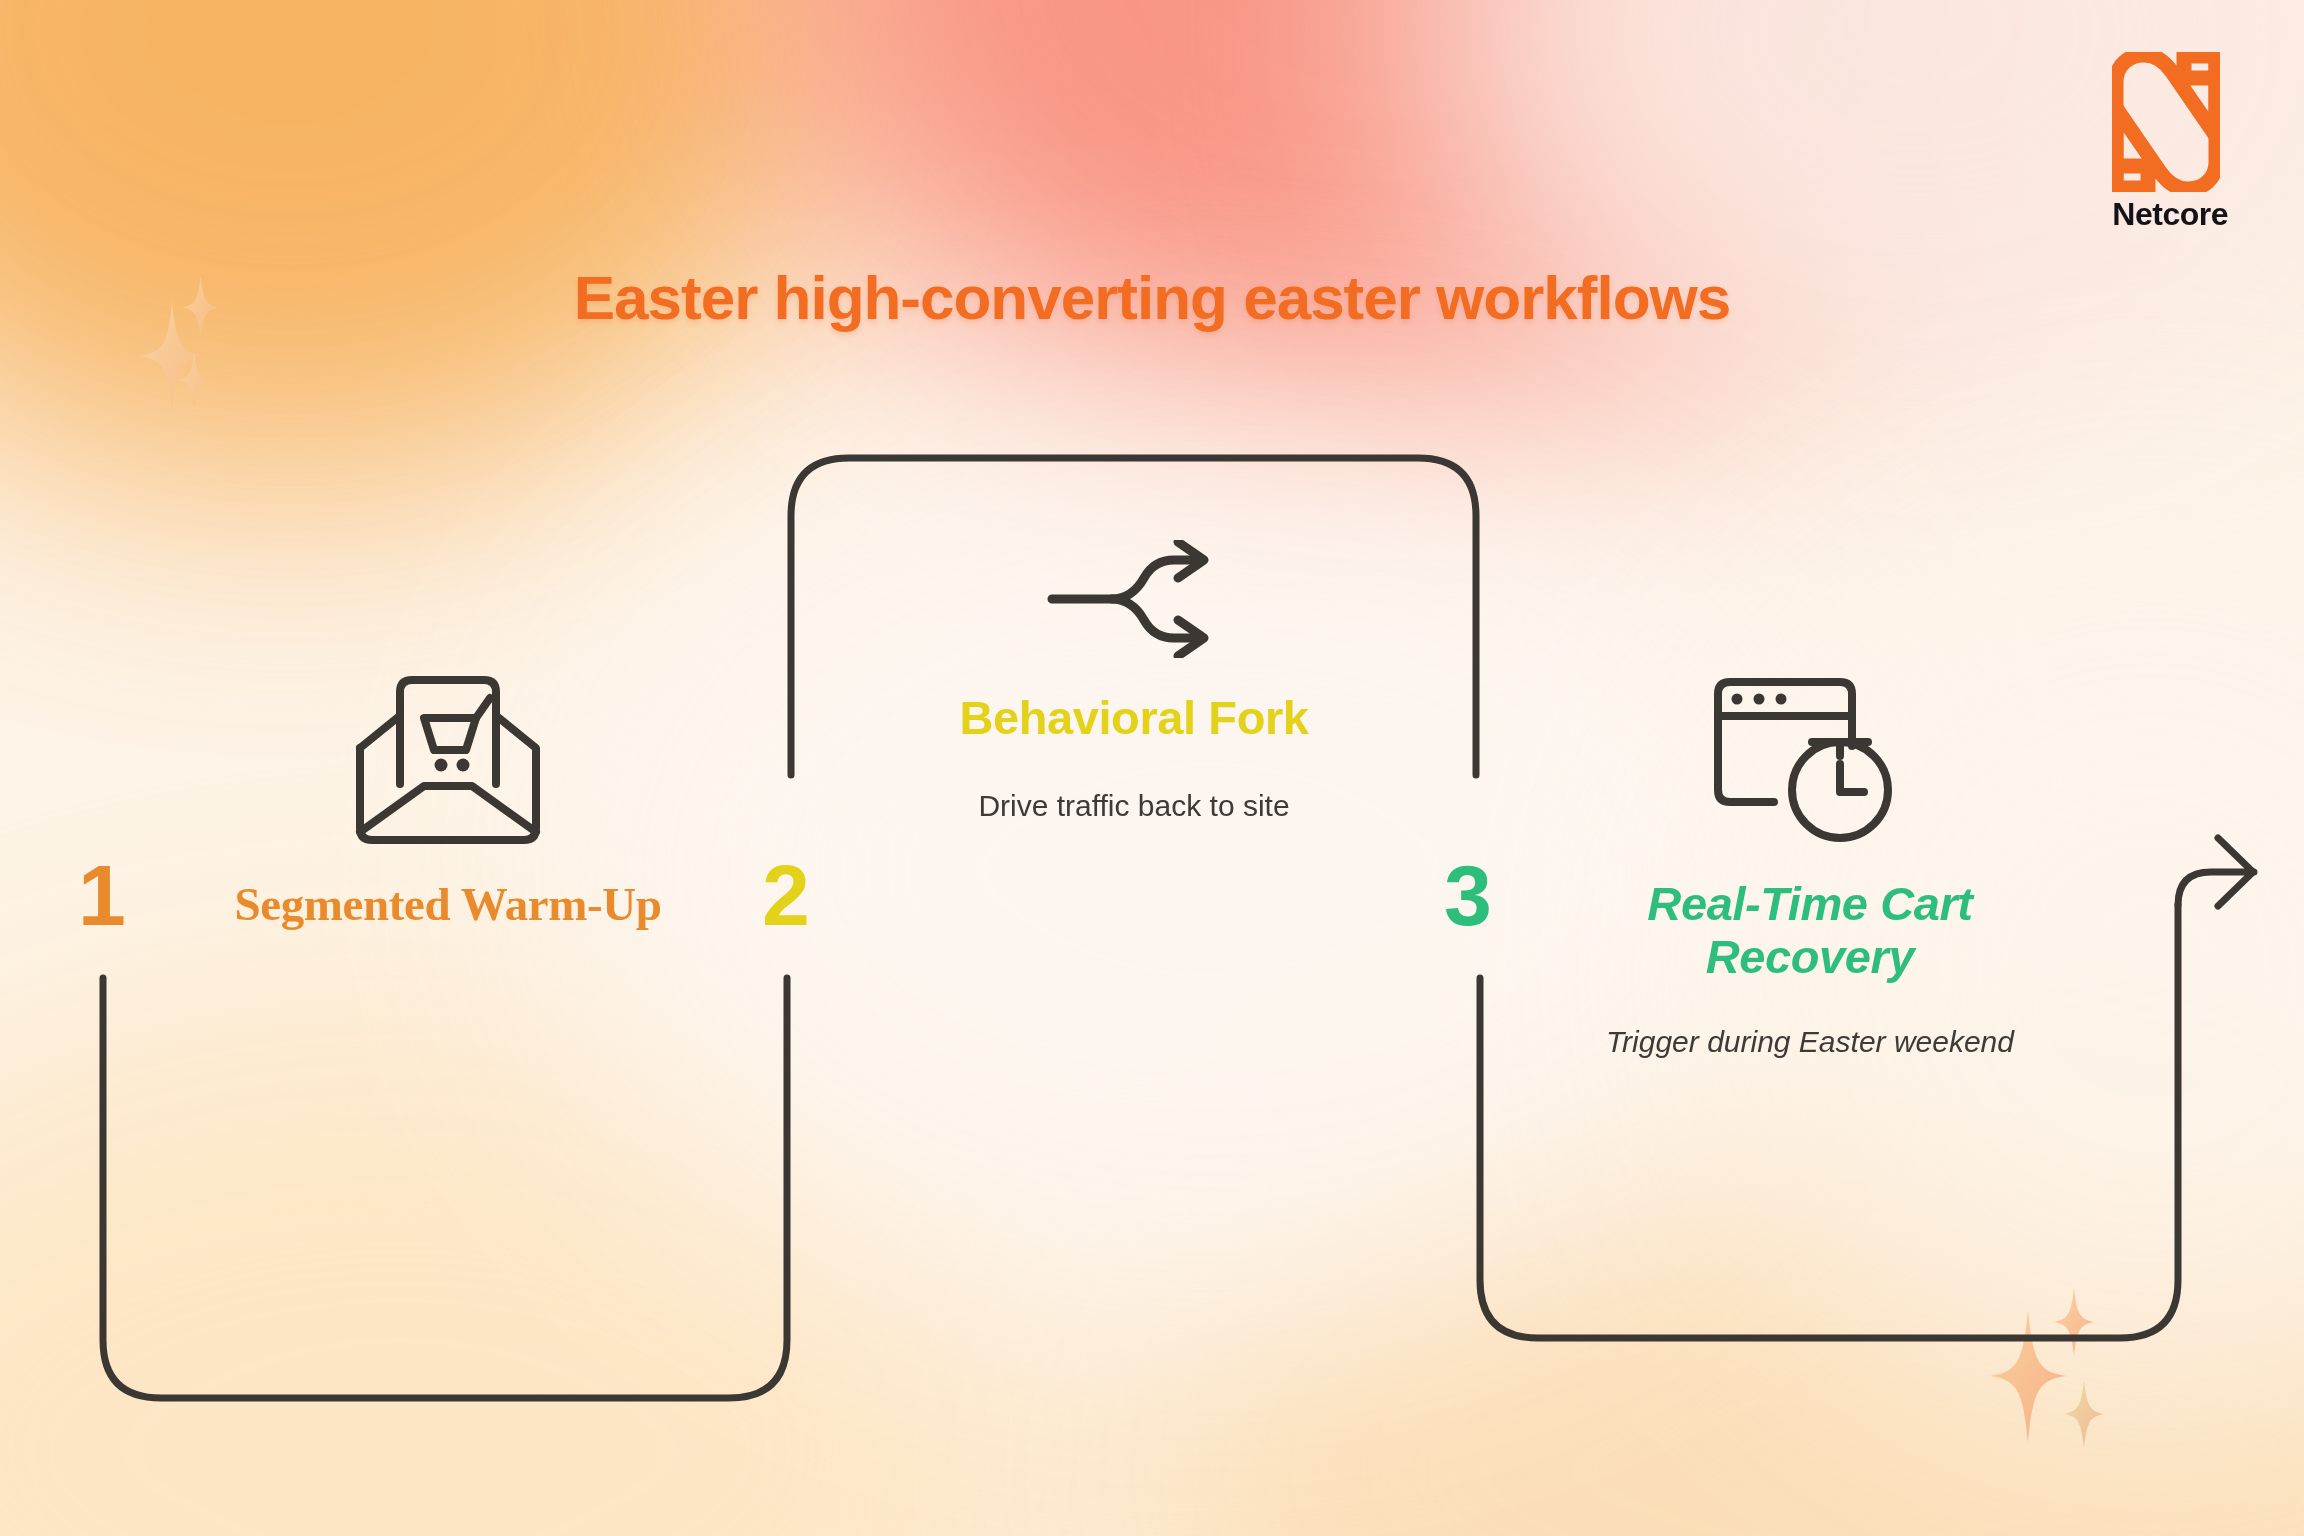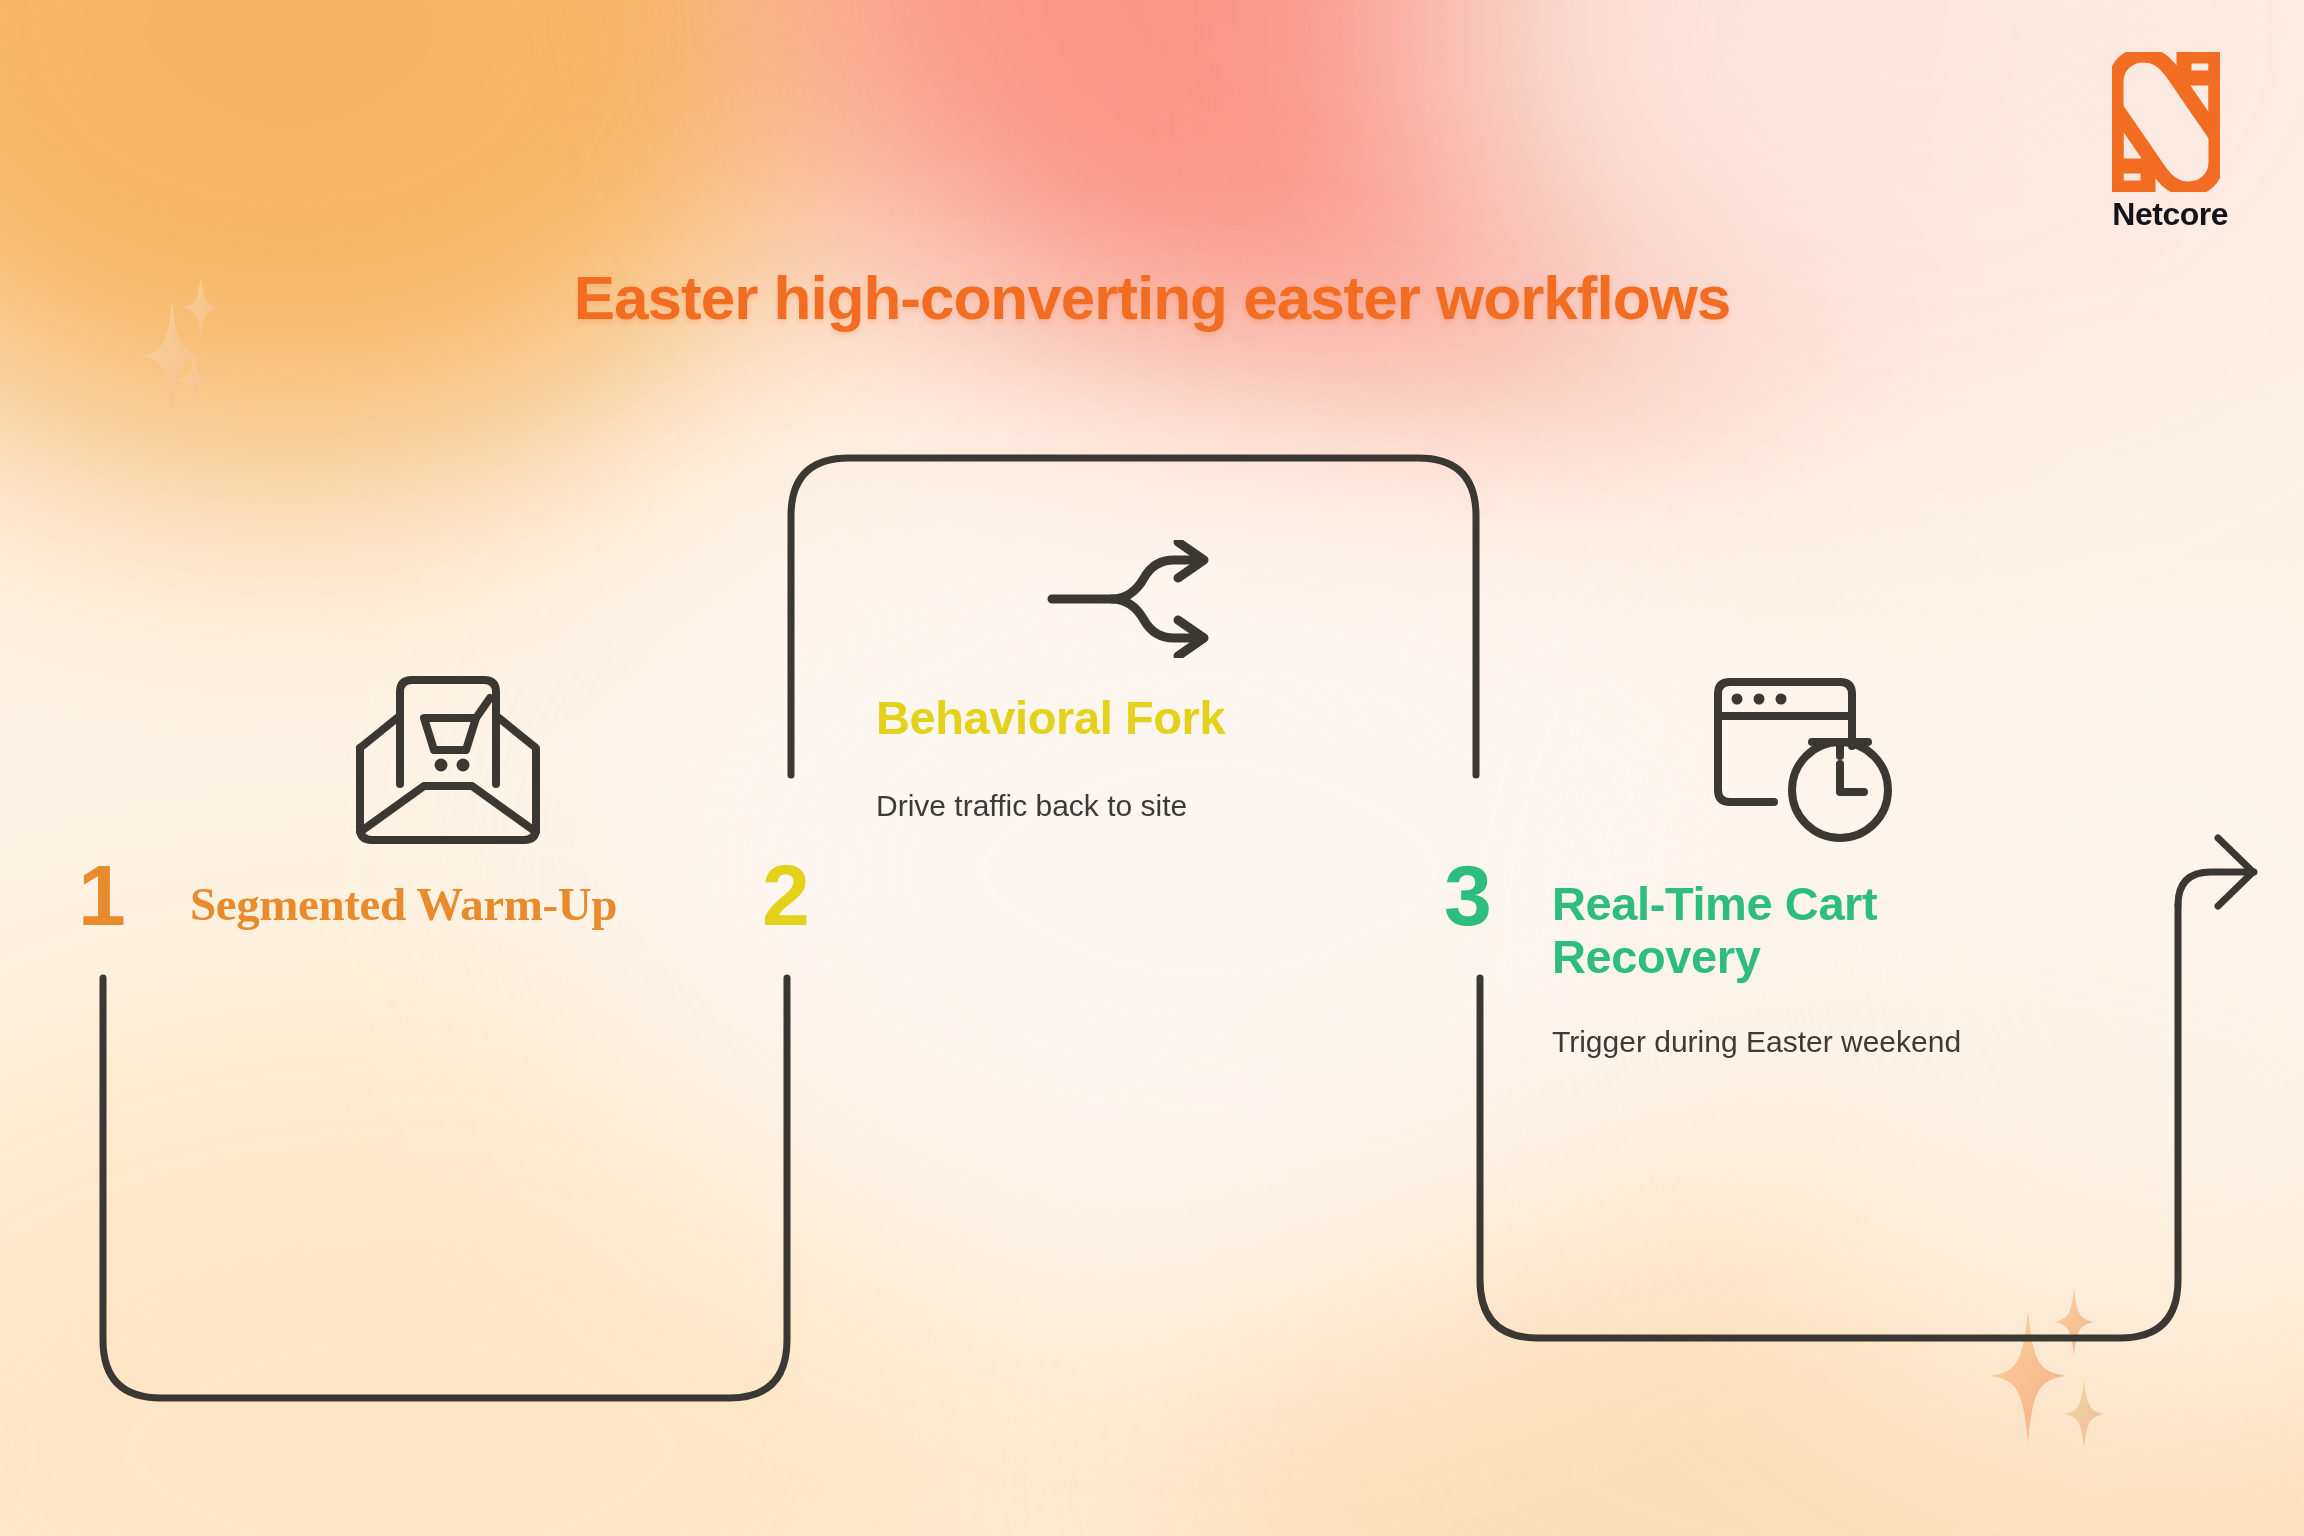--- a/index.html
+++ b/index.html
@@ -47,39 +47,39 @@
   
   .step-num {
     position:absolute; z-index:5;
     font-size:86px; font-weight:bold; line-height:1;
   }
   #num-1 { left:78px;   top:852px; color:#e98b2c; }
   #num-2 { left:762px;  top:852px; color:#e3d11a; }
   #num-3 { left:1444px; top:852px; color:#2dbd7c; }
 
   
-  .card { position:absolute; z-index:5; text-align:left; }
+  .card { position:absolute; z-index:5; text-align:center; }
   .card .icon { display:flex; justify-content:center; align-items:flex-end; }
   .card h3 {
     font-size:47px; font-weight:bold; line-height:1.12;
     letter-spacing:-.4px;
   }
   .card p {
     font-size:30px; font-weight:normal; color:#3d3a37; line-height:1.16;
   }
 
   #card-1 { left:190px;  top:672px;  width:516px;font-family:Liberation Serif, serif; }
   #card-1 h3 { color:#e98b2c; margin-top:30px; }
   #card-1 p  { margin-top:42px; }
 
   #card-2 { left:876px;  top:540px;  width:516px; }
   #card-2 h3 { color:#e3d11a; margin-top:34px; }
   #card-2 p  { margin-top:44px; }
 
-  #card-3 { left:1552px; top:672px;  width:516px; }
+  #card-3 { left:1552px; top:672px;  width:516px;font-style:italic; }
   #card-3 h3 { color:#2dbd7c; margin-top:30px; }
   #card-3 p  { margin-top:42px; }
 </style>
 </head>
 <body>
 
 <div id="bg">
   <div class="blob b1"></div>
   <div class="blob b2"></div>
   <div class="blob b3"></div>

